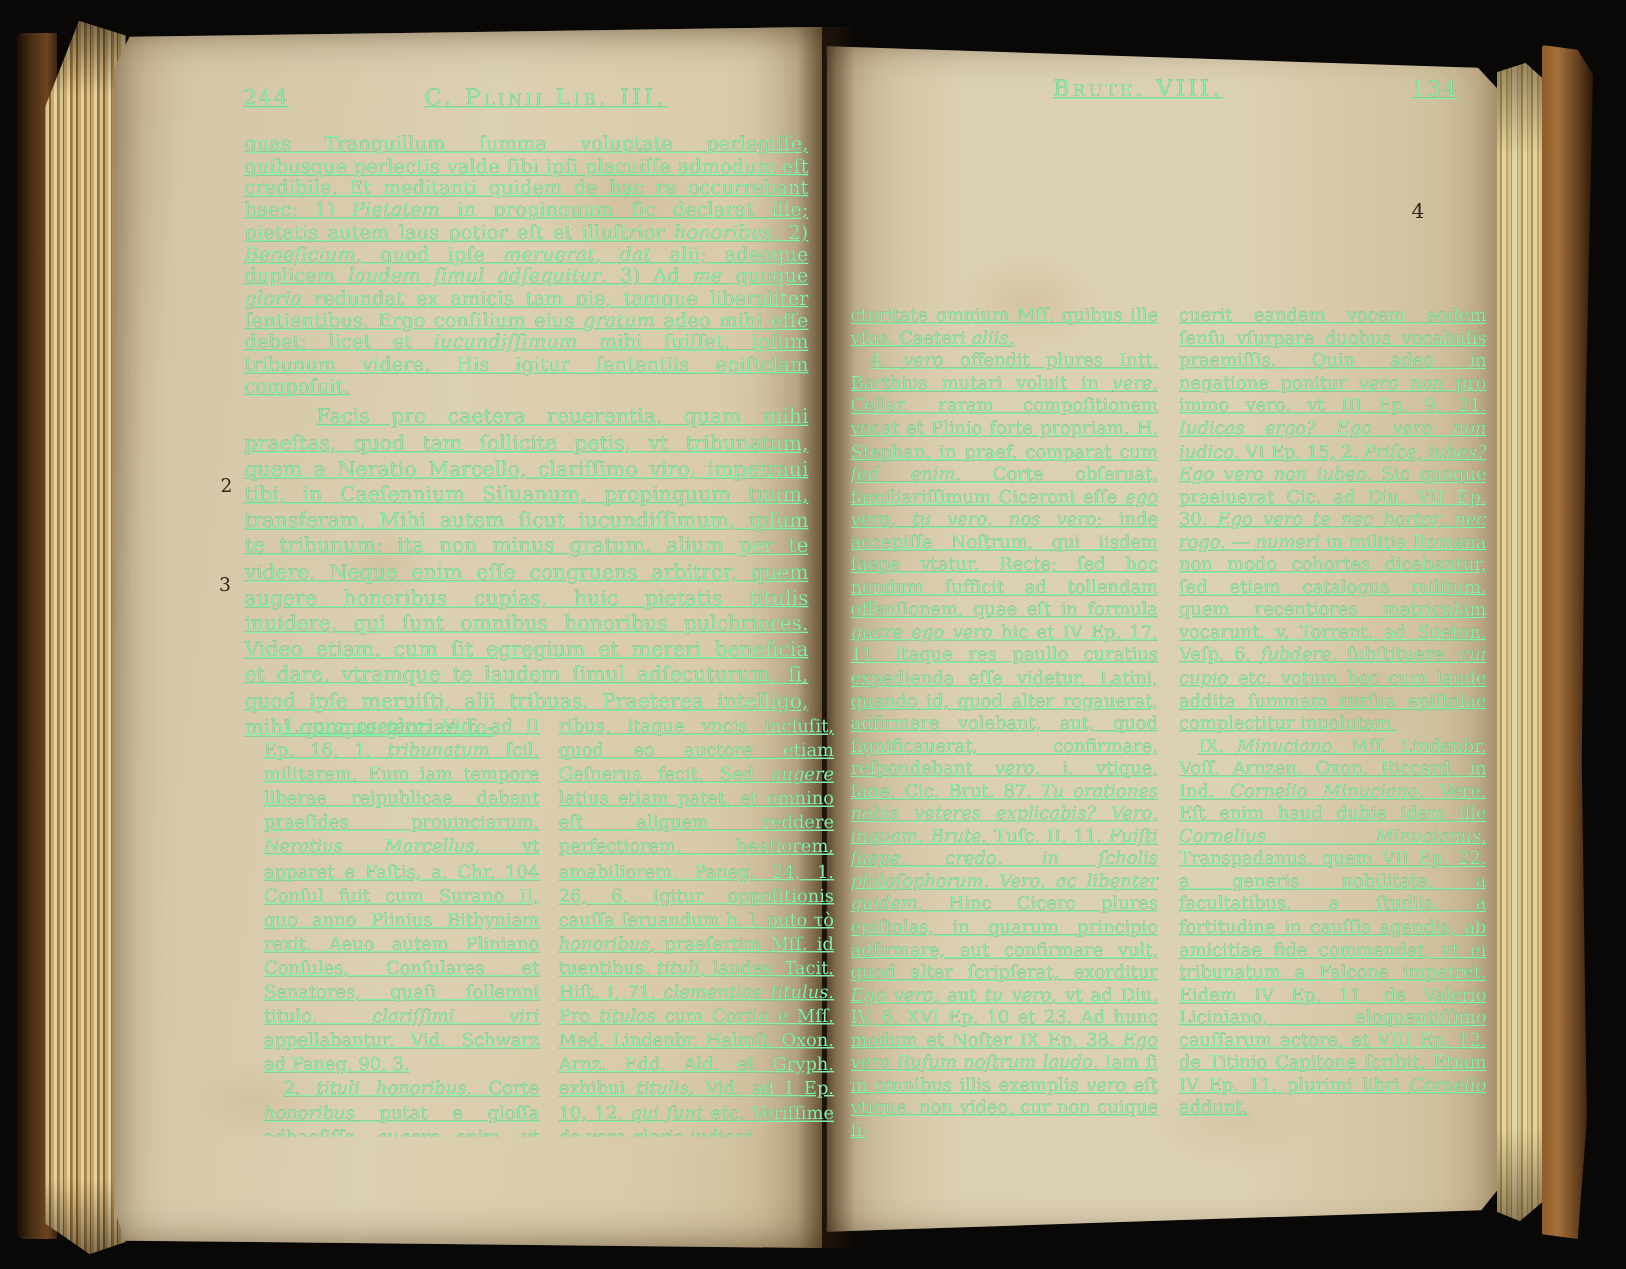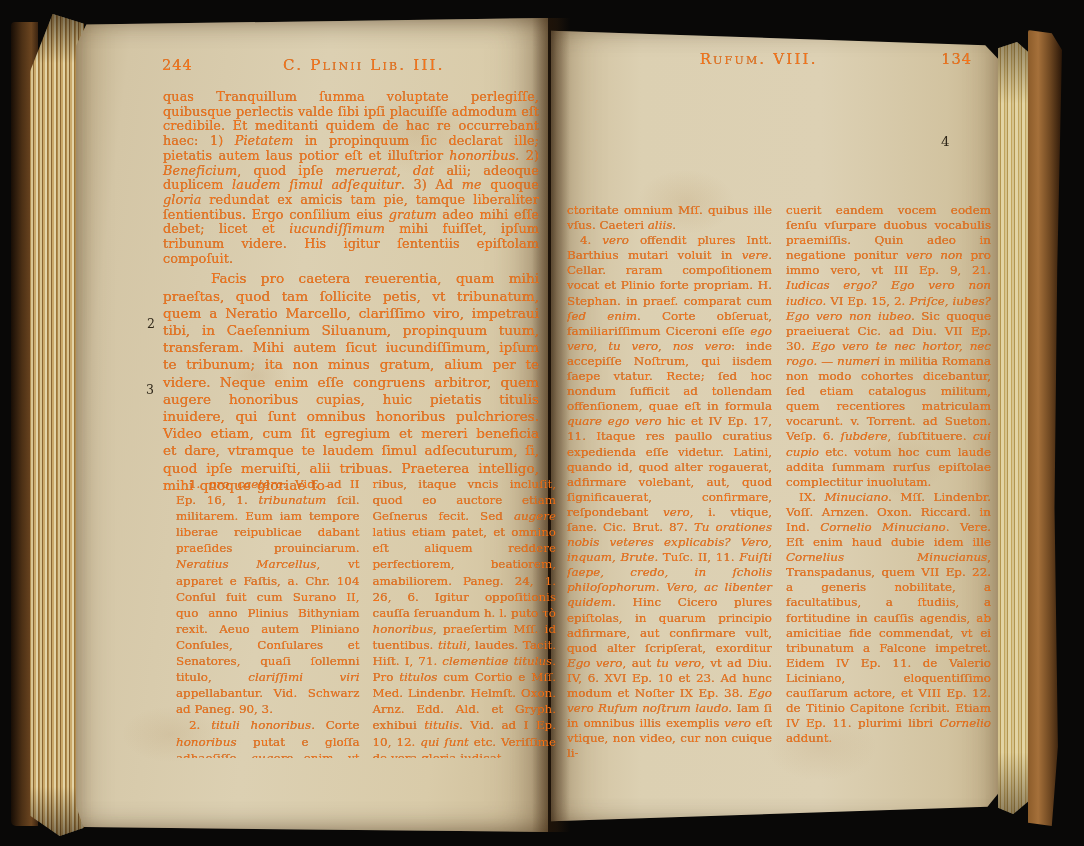--- a/index.html
+++ b/index.html
@@ -66,21 +66,21 @@
     background:linear-gradient(90deg,#8c5c2a,#a5703a 30%,#6e4721 65%,#2b1708);
     clip-path:polygon(0 0,70% 0.4%,100% 2.5%,86% 30%,78% 60%,88% 90%,70% 100%,0 99.6%);
   }
   .gutter {
     position:absolute; left:532px; top:18px; width:38px; height:814px; z-index:3;
     background:linear-gradient(90deg, rgba(58,36,14,0) 0%, rgba(58,36,14,.42) 40%, rgba(45,27,10,.55) 52%, rgba(58,36,14,.35) 66%, rgba(58,36,14,0) 100%);
     pointer-events:none;
   }
 
   
-  .txt { position:absolute; z-index:4; color:#f97316; text-shadow:0 0 .4px rgba(47,39,25,.55); }
+  .txt { position:absolute; z-index:4; color:#86efac; text-shadow:0 0 .4px rgba(47,39,25,.55);text-decoration:underline; }
   i { font-style:italic; }
 
   .lp-header { left:162px; top:56px; width:373px; display:flex; align-items:baseline; font-size:14.5px; }
   .rp-header { left:576px; top:50px; width:396px; display:flex; align-items:baseline; font-size:14.5px; }
   .folio { letter-spacing:1px; }
   .running-title { flex:1; text-align:center; font-variant:small-caps; letter-spacing:2.2px; font-size:15px; }
 
   .lp-body { left:163px; top:90px; width:376px; text-align:justify; }
   .lp-body .p1 { font-size:12.8px; line-height:14.7px; letter-spacing:.1px; }
   .lp-body .p2 { font-size:13.6px; line-height:17.2px; margin-top:4px; text-indent:48px; word-spacing:2px; }
@@ -130,21 +130,21 @@
       <p class="note-entry">1. <i>pro caetera</i>. Vid. ad II Ep. 16, 1. <i>tribunatum</i> ſcil. militarem. Eum iam tempore liberae reipublicae dabant praeſides prouinciarum. <i>Neratius Marcellus</i>, vt apparet e Faſtis, a. Chr. 104 Conſul fuit cum Surano II, quo anno Plinius Bithyniam rexit. Aeuo autem Pliniano Conſules, Conſulares et Senatores, quaſi ſollemni titulo, <i>clariſſimi viri</i> appellabantur. Vid. Schwarz ad Paneg. 90, 3.</p>
       <p class="note-entry">2. <i>tituli honoribus</i>. Corte <i>honoribus</i> putat e gloſſa adhaeſiſſe, <i>augere</i> enim, vt αὐξάνειν ap. Graecos, abſolute etiam poni pro augere hono-</p>
     </div>
     <div class="ncol">
       <p class="note-cont">ribus, itaque vncis incluſit, quod eo auctore etiam Geſnerus fecit. Sed <i>augere</i> latius etiam patet, et omnino eſt aliquem reddere perfectiorem, beatiorem, amabiliorem. Paneg. 24, 1. 26, 6. Igitur oppoſitionis cauſſa ſeruandum h. l. puto τὸ <i>honoribus</i>, praeſertim Mſſ. id tuentibus. <i>tituli</i>, laudes. Tacit. Hiſt. I, 71. <i>clementiae titulus</i>. Pro <i>titulos</i> cum Cortio e Mſſ. Med. Lindenbr. Helmſt. Oxon. Arnz. Edd. Ald. et Gryph. exhibui <i>titulis</i>. Vid. ad I Ep. 10, 12. <i>qui ſunt</i> etc. Veriſſime de vera gloria iudicat.</p>
 
     </div>
   </div>
 
   <div class="txt rp-header">
-    <span class="running-title">Rufum. VIII.</span>
+    <span class="running-title">Brute. VIII.</span>
     <span class="folio">134</span>
   </div>
 
 
   <div class="margin-num m4">4</div>
 
   <div class="txt notes rp-notes">
     <div class="ncol">
       <p class="note-cont">ctoritate omnium Mſſ. quibus ille vſus. Caeteri <i>aliis</i>.</p>
       <p class="note-entry">4. <i>vero</i> offendit plures Intt. Barthius mutari voluit in <i>vere</i>. Cellar. raram compoſitionem vocat et Plinio forte propriam. H. Stephan. in praef. comparat cum <i>ſed enim</i>. Corte obſeruat, familiariſſimum Ciceroni eſſe <i>ego vero</i>, <i>tu vero</i>, <i>nos vero</i>: inde accepiſſe Noſtrum, qui iisdem ſaepe vtatur. Recte; ſed hoc nondum ſufficit ad tollendam offenſionem, quae eſt in formula <i>quare ego vero</i> hic et IV Ep. 17, 11. Itaque res paullo curatius expedienda eſſe videtur. Latini, quando id, quod alter rogauerat, adfirmare volebant, aut, quod ſignificauerat, confirmare, reſpondebant <i>vero</i>, i. vtique, ſane. Cic. Brut. 87. <i>Tu orationes nobis veteres explicabis? Vero, inquam, Brute.</i> Tuſc. II, 11. <i>Fuiſti ſaepe, credo, in ſcholis philoſophorum. Vero, ac libenter quidem.</i> Hinc Cicero plures epiſtolas, in quarum principio adfirmare, aut confirmare vult, quod alter ſcripſerat, exorditur <i>Ego vero</i>, aut <i>tu vero</i>, vt ad Diu. IV, 6. XVI Ep. 10 et 23. Ad hunc modum et Noſter IX Ep. 38. <i>Ego vero Rufum noſtrum laudo.</i> Iam ſi in omnibus illis exemplis <i>vero</i> eſt vtique, non video, cur non cuique li-</p>

